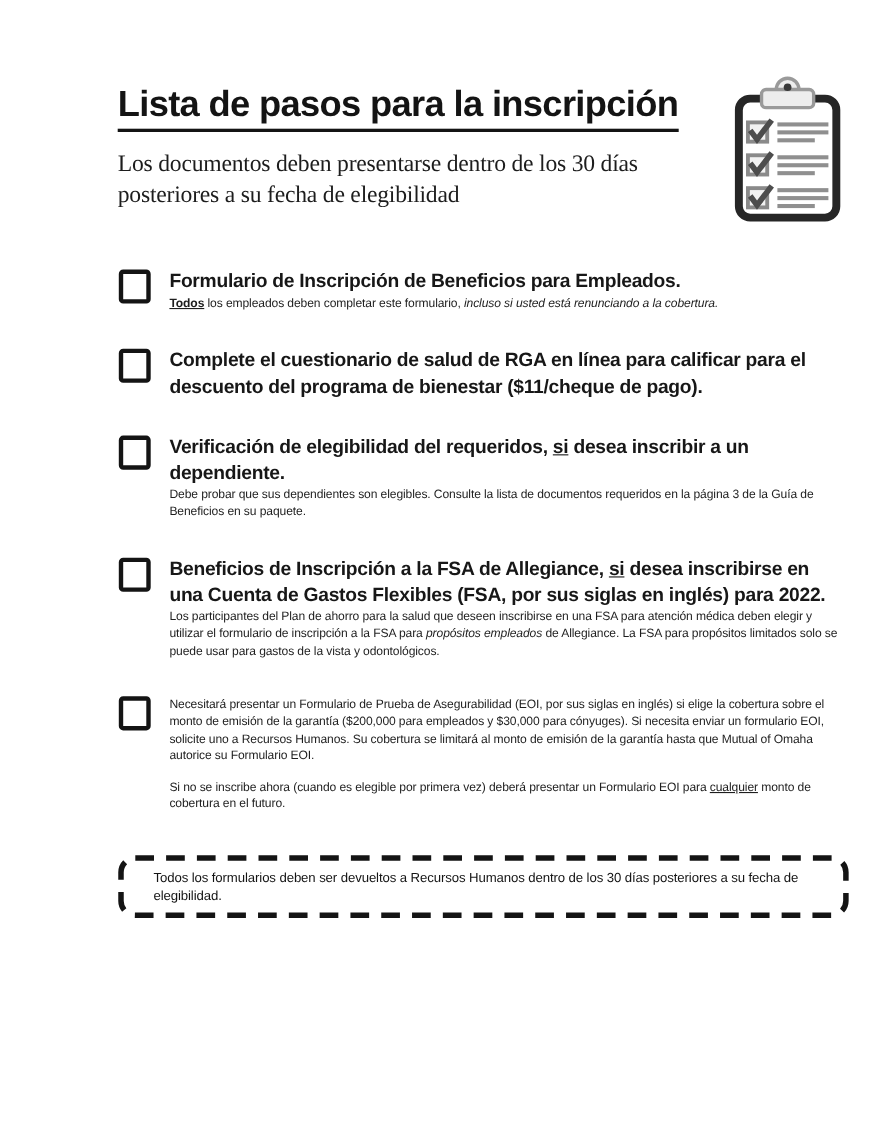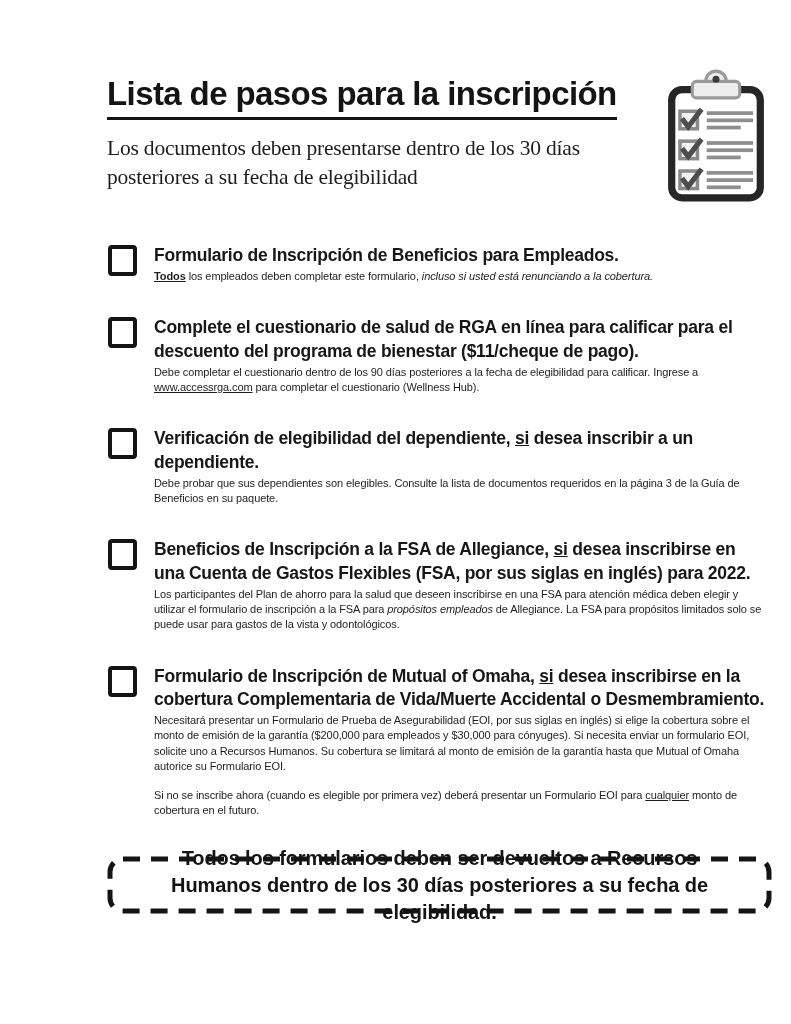--- a/index.html
+++ b/index.html
@@ -45,21 +45,21 @@
   span.u{text-decoration:underline;}
   span.i{font-style:italic;}
 
   
   .notice{
     position:relative;margin:38px auto 0 auto;width:665px;height:58px;
     display:flex;align-items:center;justify-content:center;box-sizing:border-box;
   }
   .notice svg{position:absolute;left:0;top:0;}
   .notice-text{
-    position:relative;margin:0;font-size:20px;font-weight:700;text-align:center;
+    position:relative;margin:0;font-size:12px;font-weight:400;
     line-height:1.35;max-width:600px;color:#141414;letter-spacing:-0.1px;
   }
 </style>
 </head>
 <body>
 
 <div class="page">
 
   <div class="header">
     <div class="header-text">
@@ -104,50 +104,46 @@
         <div class="item-body">
             <p class="item-para"><span class="b u">Todos</span><span> los empleados deben completar este formulario, </span><span class="i">incluso si usted está renunciando a la cobertura.</span></p>
           </div>
       </div>
     </section>
 
     <section class="item">
       <span class="checkbox"></span>
       <div class="item-content">
         <h2 class="item-heading"><span>Complete el cuestionario de salud de RGA en línea para calificar para el descuento del programa de bienestar ($11/cheque de pago).</span></h2>
-        <div class="item-body">
-            <p class="item-para"><span>Debe completar el cuestionario dentro de los 90 días posteriores a la fecha de elegibilidad para calificar. Ingrese a </span><span class="u">www.accessrga.com</span><span> para completar el cuestionario (Wellness Hub).</span></p>
-          </div>
       </div>
     </section>
 
     <section class="item">
       <span class="checkbox"></span>
       <div class="item-content">
-        <h2 class="item-heading"><span>Verificación de elegibilidad del dependiente, </span><span class="u">si</span><span> desea inscribir a un dependiente.</span></h2>
+        <h2 class="item-heading"><span>Verificación de elegibilidad del requeridos, </span><span class="u">si</span><span> desea inscribir a un dependiente.</span></h2>
         <div class="item-body">
             <p class="item-para"><span>Debe probar que sus dependientes son elegibles. Consulte la lista de documentos requeridos en la página 3 de la Guía de Beneficios en su paquete.</span></p>
           </div>
       </div>
     </section>
 
     <section class="item">
       <span class="checkbox"></span>
       <div class="item-content">
         <h2 class="item-heading"><span>Beneficios de Inscripción a la FSA de Allegiance, </span><span class="u">si</span><span> desea inscribirse en una Cuenta de Gastos Flexibles (FSA, por sus siglas en inglés) para 2022.</span></h2>
         <div class="item-body">
             <p class="item-para"><span>Los participantes del Plan de ahorro para la salud que deseen inscribirse en una FSA para atención médica deben elegir y utilizar el formulario de inscripción a la FSA para </span><span class="i">propósitos empleados</span><span> de Allegiance. La FSA para propósitos limitados solo se puede usar para gastos de la vista y odontológicos.</span></p>
           </div>
       </div>
     </section>
 
     <section class="item">
       <span class="checkbox"></span>
       <div class="item-content">
-        <h2 class="item-heading"><span>Formulario de Inscripción de Mutual of Omaha, </span><span class="u">si</span><span> desea inscribirse en la cobertura Complementaria de Vida/Muerte Accidental o Desmembramiento.</span></h2>
         <div class="item-body">
             <p class="item-para"><span>Necesitará presentar un Formulario de Prueba de Asegurabilidad (EOI, por sus siglas en inglés) si elige la cobertura sobre el monto de emisión de la garantía ($200,000 para empleados y $30,000 para cónyuges). Si necesita enviar un formulario EOI, solicite uno a Recursos Humanos. Su cobertura se limitará al monto de emisión de la garantía hasta que Mutual of Omaha autorice su Formulario EOI.</span></p>
             <p class="item-para"><span>Si no se inscribe ahora (cuando es elegible por primera vez) deberá presentar un Formulario EOI para </span><span class="u">cualquier</span><span> monto de cobertura en el futuro.</span></p>
           </div>
       </div>
     </section>
   </main>
 
   <div class="notice">
     <svg width="665" height="58" viewBox="0 0 665 58" aria-hidden="true">

